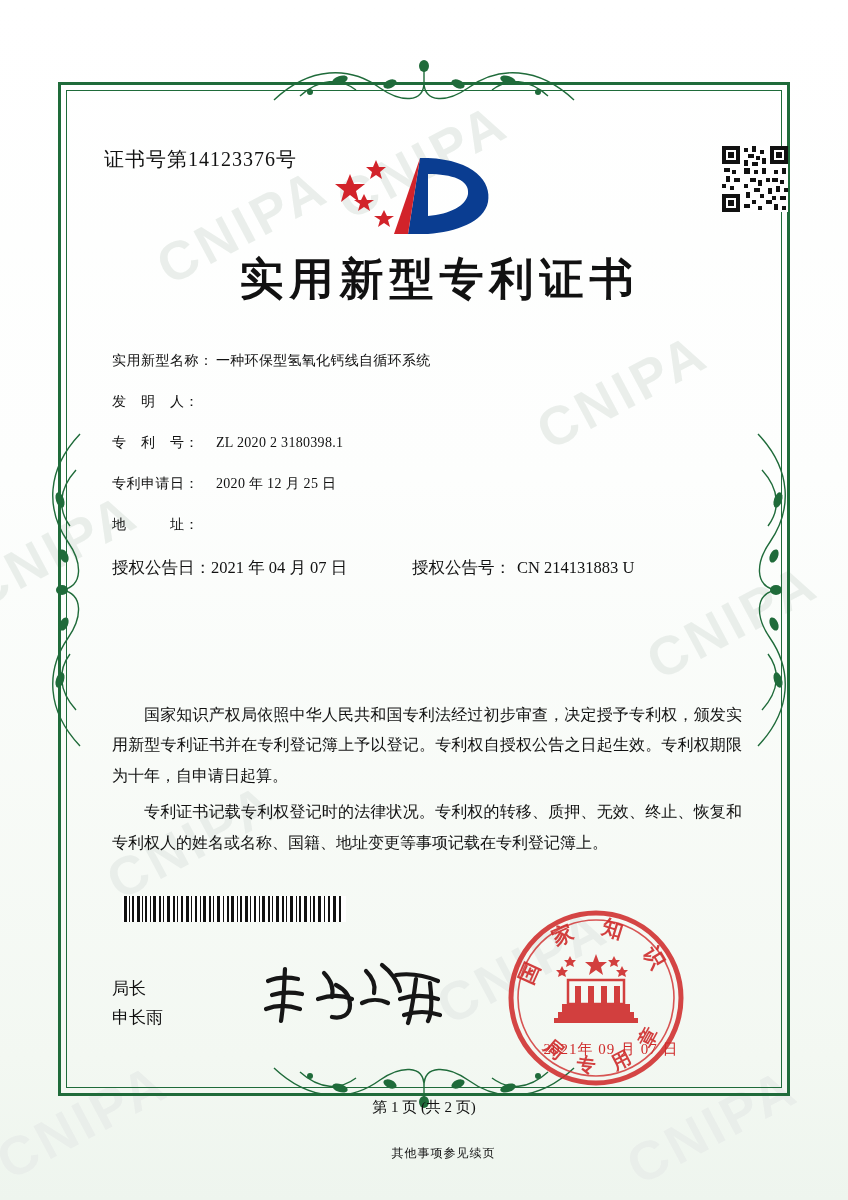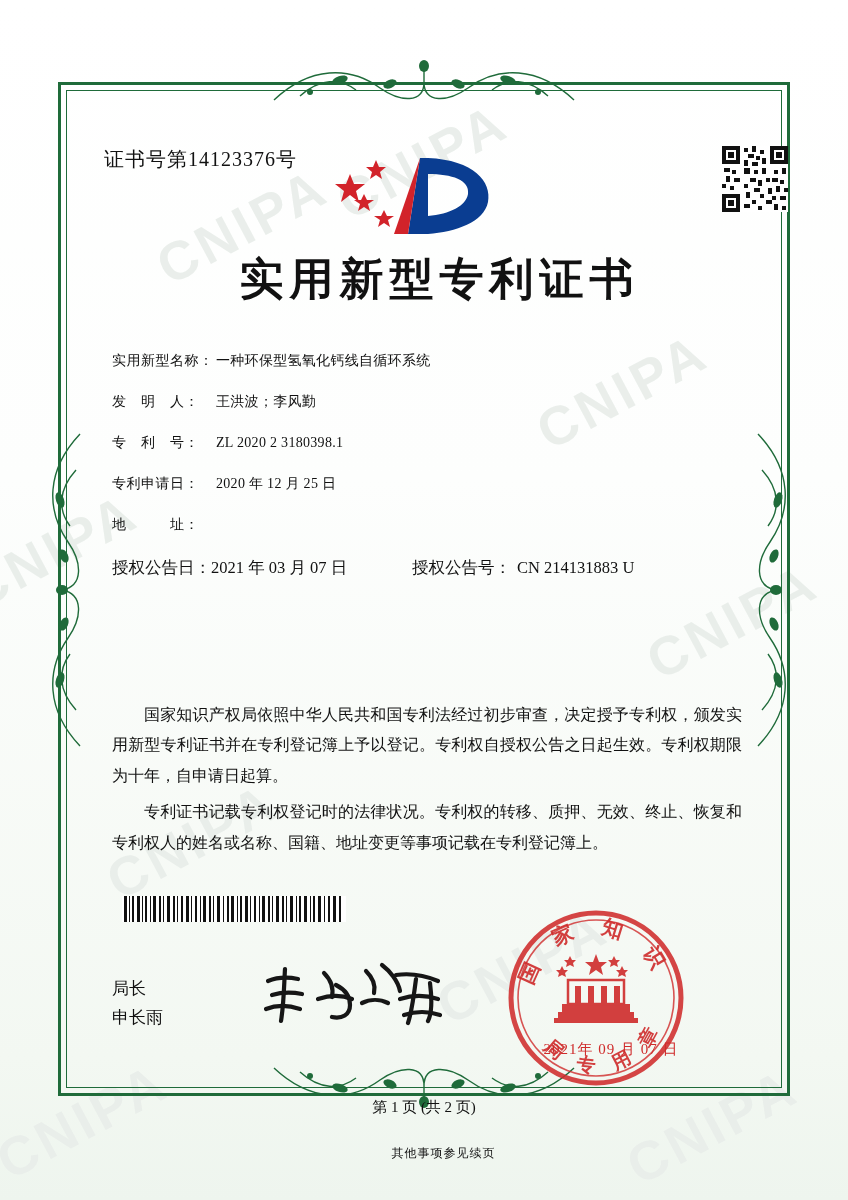--- a/index.html
+++ b/index.html
@@ -419,41 +419,40 @@
 
   <div class="fields">
 
     <div class="field">
       <div class="label">实用新型名称：</div>
       <div class="value">一种环保型氢氧化钙线自循环系统</div>
     </div>
 
     <div class="field">
       <div class="label">发　明　人：</div>
-      <div class="value">王洪波；李风勤</div>
     </div>
 
     <div class="field">
       <div class="label">专　利　号：</div>
       <div class="value mono">ZL 2020 2 3180398.1</div>
     </div>
 
     <div class="field">
       <div class="label">专利申请日：</div>
       <div class="value">2020 年 12 月 25 日</div>
     </div>
 
 
     <div class="field">
       <div class="label">地　　　址：</div>
     </div>
 
     <div class="field-inline">
       <div class="seg1">
-        <span>授权公告日：</span><span>2021 年 03 月 07 日</span>
+        <span>授权公告日：</span><span>2021 年 04 月 07 日</span>
       </div>
       <div>
         <span class="lab2">授权公告号：</span><span>CN 214131883 U</span>
       </div>
     </div>
 
   </div>
 
   <div class="paras">
     <p>国家知识产权局依照中华人民共和国专利法经过初步审查，决定授予专利权，颁发实用新型专利证书并在专利登记簿上予以登记。专利权自授权公告之日起生效。专利权期限为十年，自申请日起算。</p>

